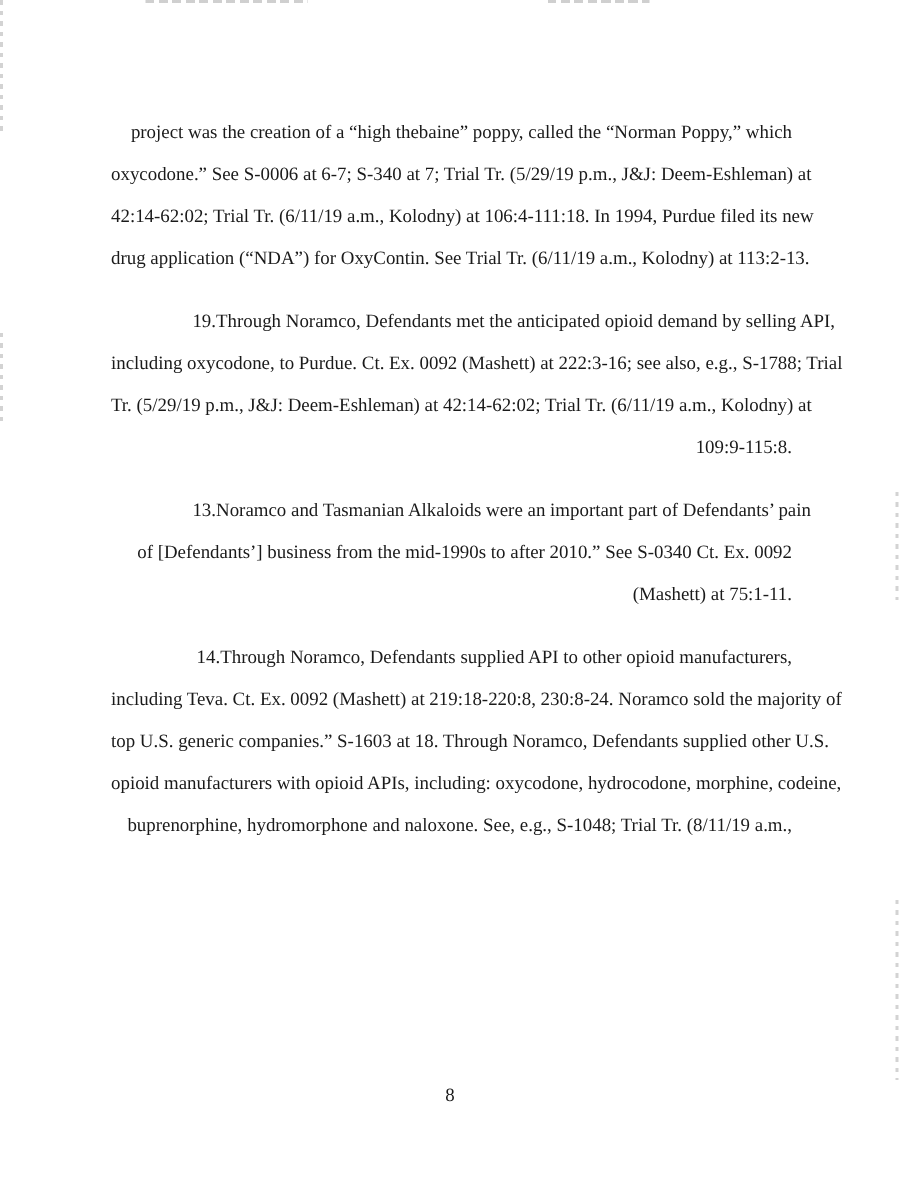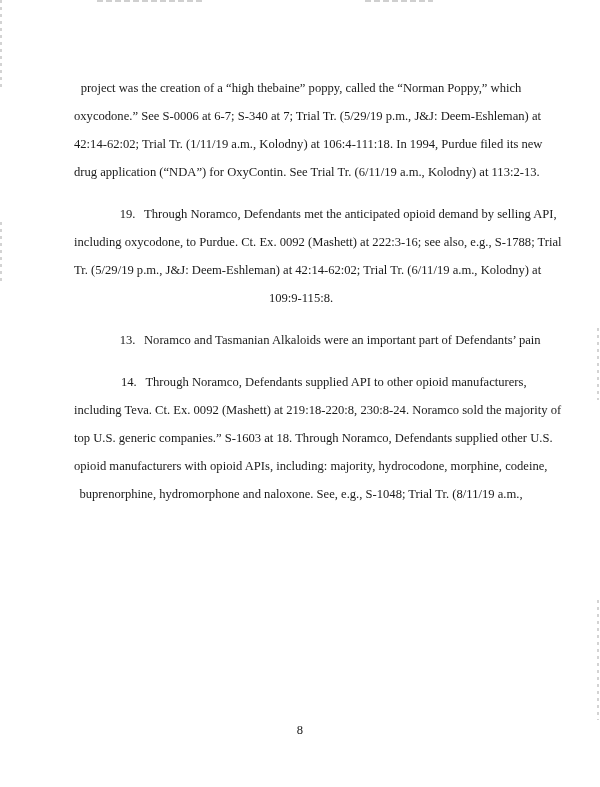--- a/index.html
+++ b/index.html
@@ -42,21 +42,21 @@
     .edge-mark.right-a { left: 597px; top: 328px; height: 72px; }
     .edge-mark.right-b { left: 597px; top: 600px; height: 120px; }
 
     .body-text {
       position: absolute;
       left: 74px;
       top: 74px;
       width: 454px;
       font-size: 12.6px;
       line-height: 28px;
-      text-align: center;
+      text-align: right;
     }
     .line {
       display: block;
       white-space: nowrap;
       height: 28px;
     }
     .para-gap { height: 14px; }
     .para-num {
       display: inline-block;
       width: 70px;
@@ -81,41 +81,43 @@
   <div class="edge-mark left-a"></div>
   <div class="edge-mark left-b"></div>
   <div class="edge-mark right-a"></div>
   <div class="edge-mark right-b"></div>
 
   <div class="body-text">
 
     <div>
       <span class="line">project was the creation of a “high thebaine” poppy, called the “Norman Poppy,” which</span>
       <span class="line">oxycodone.” See S-0006 at 6-7; S-340 at 7; Trial Tr. (5/29/19 p.m., J&amp;J: Deem-Eshleman) at</span>
-      <span class="line">42:14-62:02; Trial Tr. (1/11/19 a.m., Kolodny) at 106:4-111:18. In 1994, Purdue filed its new</span>
+      <span class="line">42:14-62:02; Trial Tr. (6/11/19 a.m., Kolodny) at 106:4-111:18. In 1994, Purdue filed its new</span>
       <span class="line">drug application (“NDA”) for OxyContin. See Trial Tr. (6/11/19 a.m., Kolodny) at 113:2-13.</span>
     </div>
     <div class="para-gap"></div>
 
     <div>
       <span class="line"><span class="para-num">19.</span><span>Through Noramco, Defendants met the anticipated opioid demand by selling API,</span></span>
       <span class="line">including oxycodone, to Purdue. Ct. Ex. 0092 (Mashett) at 222:3-16; see also, e.g., S-1788; Trial</span>
       <span class="line">Tr. (5/29/19 p.m., J&amp;J: Deem-Eshleman) at 42:14-62:02; Trial Tr. (6/11/19 a.m., Kolodny) at</span>
       <span class="line">109:9-115:8.</span>
     </div>
     <div class="para-gap"></div>
 
     <div>
       <span class="line"><span class="para-num">13.</span><span>Noramco and Tasmanian Alkaloids were an important part of Defendants’ pain</span></span>
+      <span class="line">of [Defendants’] business from the mid-1990s to after 2010.”  See S-0340 Ct. Ex. 0092</span>
+      <span class="line">(Mashett) at 75:1-11.</span>
     </div>
     <div class="para-gap"></div>
 
     <div>
       <span class="line"><span class="para-num">14.</span><span>Through Noramco, Defendants supplied API to other opioid manufacturers,</span></span>
       <span class="line">including Teva. Ct. Ex. 0092 (Mashett) at 219:18-220:8, 230:8-24. Noramco sold the majority of</span>
       <span class="line">top U.S. generic companies.” S-1603 at 18. Through Noramco, Defendants supplied other U.S.</span>
-      <span class="line">opioid manufacturers with opioid APIs, including: majority, hydrocodone, morphine, codeine,</span>
+      <span class="line">opioid manufacturers with opioid APIs, including: oxycodone, hydrocodone, morphine, codeine,</span>
       <span class="line">buprenorphine, hydromorphone and naloxone. See, e.g., S-1048; Trial Tr. (8/11/19 a.m.,</span>
     </div>
   </div>
 
   <div class="page-number">8</div>
 </div>
 
 </body></html>

